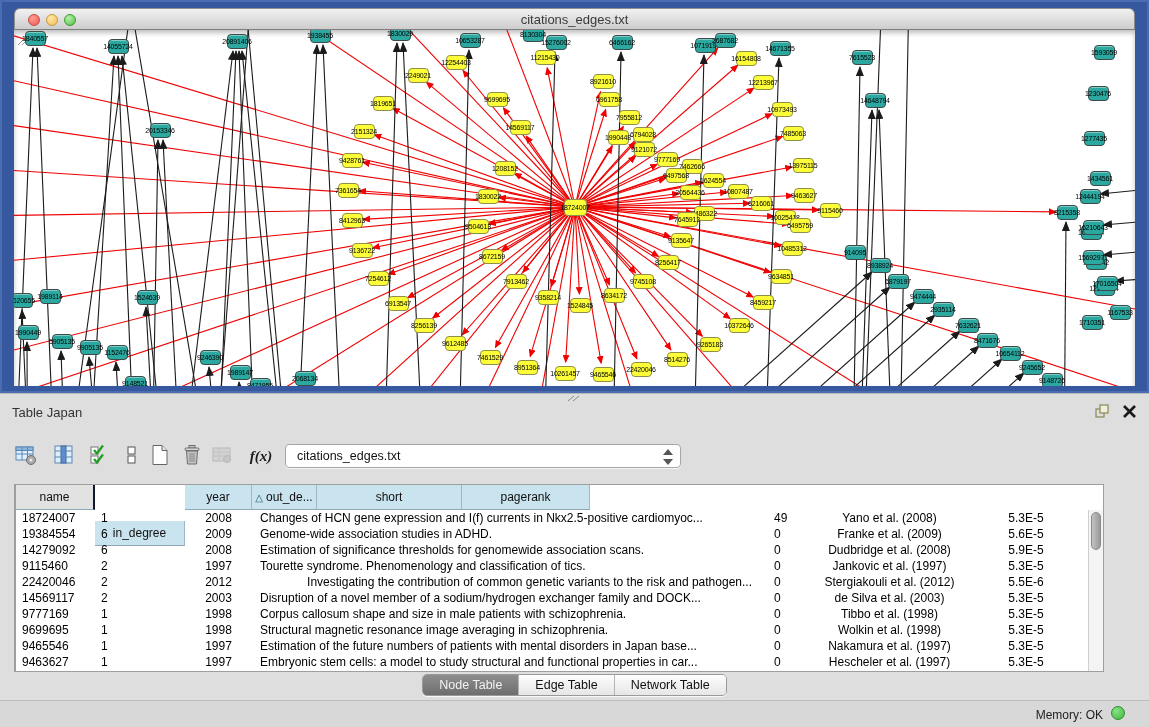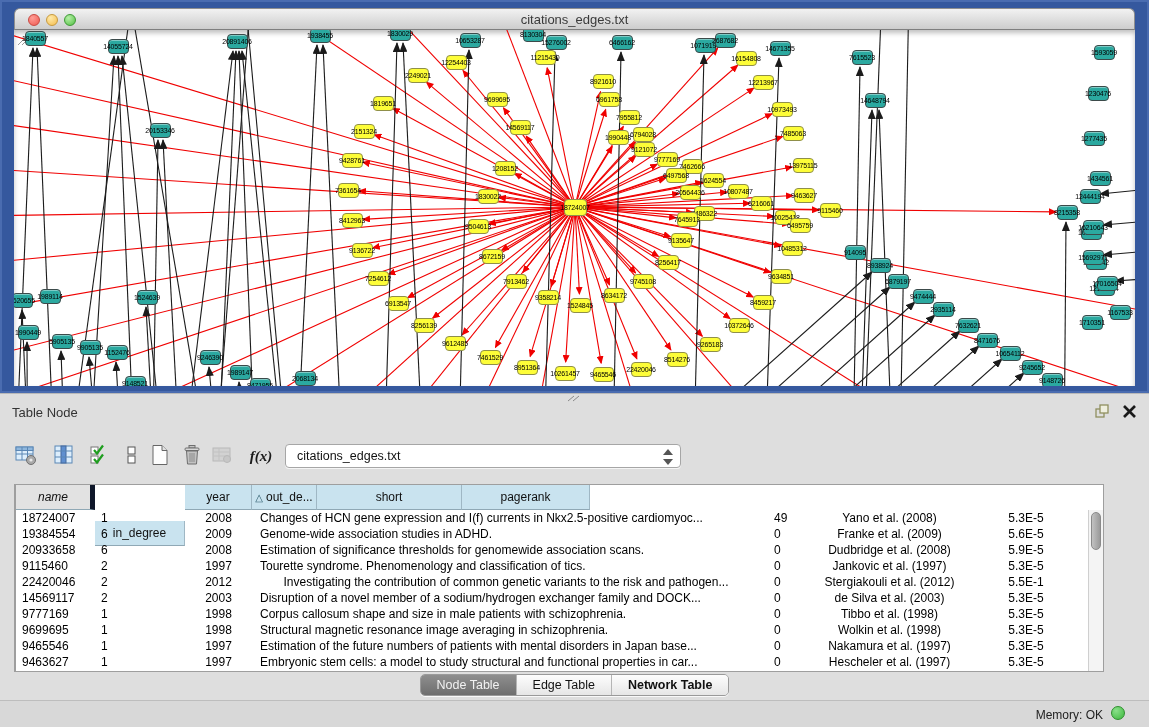--- a/index.html
+++ b/index.html
@@ -51,37 +51,37 @@
   .combo .stepper i{position:absolute;left:0;width:0;height:0;border-left:5px solid transparent;border-right:5px solid transparent;}
   .combo .stepper i.up{top:1px;border-bottom:6px solid #555;}
   .combo .stepper i.dn{bottom:1px;border-top:6px solid #555;}
 
   .tablewrap{position:absolute;left:14px;top:90px;width:1090px;height:188px;
       background:#ffffff;border:1px solid #9e9e9e;border-left:2px solid #9e9e9e;}
   .thead{position:absolute;left:0;top:0;height:25px;width:1074px;display:flex;}
   .th{height:25px;line-height:24px;font-size:12px;color:#111;text-align:center;
       background:#c9e3ef;border-right:1px solid #9fb7c4;border-bottom:1px solid #8fa8b5;
       overflow:hidden;white-space:nowrap;}
-  .th.first{background:#e2e2e2;border-right:5px solid #0f172a;font-style:italic;}
+  .th.first{background:#e2e2e2;border-right:2px solid #0f172a;}
   .sort-ic{font-size:10px;color:#2a5a6a;margin-right:3px;}
   .tbody{position:absolute;left:0;top:25px;width:1074px;}
   .tr{display:flex;height:16px;}
   .td{height:16px;line-height:16px;font-size:12px;color:#000;overflow:hidden;
       white-space:nowrap;}
   .vscroll{position:absolute;right:0;top:25px;width:15px;bottom:0;background:#f4f4f4;
       border-left:1px solid #cfcfcf;}
   .vthumb{position:absolute;left:2px;top:2px;width:10px;height:38px;border-radius:6px;
       background:linear-gradient(90deg,#c2c2c2,#9a9a9a);border:1px solid #8a8a8a;}
 
   .tabbar{position:absolute;left:0;top:280px;width:1149px;height:24px;text-align:center;}
   .segmented{display:inline-flex;border:1px solid #9a9a9a;border-radius:5px;overflow:hidden;
       box-shadow:0 1px 0 rgba(255,255,255,.8);}
   .seg{padding:3px 16px;font-size:12.5px;background:linear-gradient(#fdfdfd,#e6e6e6);
       color:#111;border-right:1px solid #b5b5b5;cursor:default;}
-  .seg:last-child{border-right:none;font-weight:bold;}
+  .seg:last-child{border-right:none;}
   .seg.active{background:linear-gradient(#8e8e8e,#6e6e6e);color:#f2f2f2;}
 
   
   .statusbar{position:absolute;left:0;top:700px;width:1149px;height:27px;
       background:#d8d8d8;border-top:1px solid #bdbdbd;}
   .mem-label{position:absolute;right:46px;top:7px;font-size:12px;color:#222;}
   .mem-dot{position:absolute;right:24px;top:5px;width:14px;height:14px;border-radius:50%;
       background:radial-gradient(circle at 35% 30%,#8ae08a,#3db83d);border:1px solid #2e8f2e;}
 </style>
 </head>
@@ -590,21 +590,21 @@
           <span>18724007</span>
         </div>
       </div>
   </div>
 
   <div class="table-panel">
     <svg class="splitter" width="16" height="7">
       <line x1="2" y1="6" x2="8" y2="1" stroke="#8a8a8a" stroke-width="1"></line>
       <line x1="7" y1="6" x2="13" y2="1" stroke="#8a8a8a" stroke-width="1"></line>
     </svg>
-    <div class="panel-title">Table Node</div>
+    <div class="panel-title">Table Japan</div>
     <div class="panel-icons">
       <svg width="16" height="16">
         <rect x="2" y="6" width="8" height="8" fill="none" stroke="#8f8f5f" stroke-width="1.3"></rect>
         <rect x="6" y="2" width="8" height="8" fill="#efefdf" stroke="#8f8f5f" stroke-width="1.3"></rect>
       </svg>
       <svg width="15" height="15">
         <line x1="2" y1="2" x2="13" y2="13" stroke="#1a1a1a" stroke-width="2.6"></line>
         <line x1="13" y1="2" x2="2" y2="13" stroke="#1a1a1a" stroke-width="2.6"></line>
       </svg>
     </div>
@@ -702,45 +702,45 @@
           <div class="tr">
             <div class="td" style="width: 79px; text-align: left; padding-left: 6px;">19384554</div>
             <div class="td" style="width: 90px; text-align: left; padding-left: 6px;">6</div>
             <div class="td" style="width: 67px; text-align: center;">2009</div>
             <div class="td" style="width: 500px; text-align: left; padding-left: 8px;">Genome-wide association studies in ADHD.</div>
             <div class="td" style="width: 65px; text-align: left; padding-left: 22px;">0</div>
             <div class="td" style="width: 145px; text-align: center;">Franke et al. (2009)</div>
             <div class="td" style="width: 128px; text-align: center;">5.6E-5</div>
           </div>
           <div class="tr">
-            <div class="td" style="width: 79px; text-align: left; padding-left: 6px;">20933658</div>
+            <div class="td" style="width: 79px; text-align: left; padding-left: 6px;">14279092</div>
             <div class="td" style="width: 90px; text-align: left; padding-left: 6px;">6</div>
             <div class="td" style="width: 67px; text-align: center;">2008</div>
             <div class="td" style="width: 500px; text-align: left; padding-left: 8px;">Estimation of significance thresholds for genomewide association scans.</div>
             <div class="td" style="width: 65px; text-align: left; padding-left: 22px;">0</div>
             <div class="td" style="width: 145px; text-align: center;">Dudbridge et al. (2008)</div>
             <div class="td" style="width: 128px; text-align: center;">5.9E-5</div>
           </div>
           <div class="tr">
             <div class="td" style="width: 79px; text-align: left; padding-left: 6px;">9115460</div>
             <div class="td" style="width: 90px; text-align: left; padding-left: 6px;">2</div>
             <div class="td" style="width: 67px; text-align: center;">1997</div>
             <div class="td" style="width: 500px; text-align: left; padding-left: 8px;">Tourette syndrome. Phenomenology and classification of tics.</div>
             <div class="td" style="width: 65px; text-align: left; padding-left: 22px;">0</div>
             <div class="td" style="width: 145px; text-align: center;">Jankovic et al. (1997)</div>
             <div class="td" style="width: 128px; text-align: center;">5.3E-5</div>
           </div>
           <div class="tr">
             <div class="td" style="width: 79px; text-align: left; padding-left: 6px;">22420046</div>
             <div class="td" style="width: 90px; text-align: left; padding-left: 6px;">2</div>
             <div class="td" style="width: 67px; text-align: center;">2012</div>
-            <div class="td" style="width: 500px; text-align: center; padding-left: 8px;">Investigating the contribution of common genetic variants to the risk and pathogen...</div>
+            <div class="td" style="width: 500px; text-align: right; padding-left: 8px;">Investigating the contribution of common genetic variants to the risk and pathogen...</div>
             <div class="td" style="width: 65px; text-align: left; padding-left: 22px;">0</div>
             <div class="td" style="width: 145px; text-align: center;">Stergiakouli et al. (2012)</div>
-            <div class="td" style="width: 128px; text-align: center;">5.5E-1</div>
+            <div class="td" style="width: 128px; text-align: center;">5.5E-6</div>
           </div>
           <div class="tr">
             <div class="td" style="width: 79px; text-align: left; padding-left: 6px;">14569117</div>
             <div class="td" style="width: 90px; text-align: left; padding-left: 6px;">2</div>
             <div class="td" style="width: 67px; text-align: center;">2003</div>
             <div class="td" style="width: 500px; text-align: left; padding-left: 8px;">Disruption of a novel member of a sodium/hydrogen exchanger family and DOCK...</div>
             <div class="td" style="width: 65px; text-align: left; padding-left: 22px;">0</div>
             <div class="td" style="width: 145px; text-align: center;">de Silva et al. (2003)</div>
             <div class="td" style="width: 128px; text-align: center;">5.3E-5</div>
           </div>

